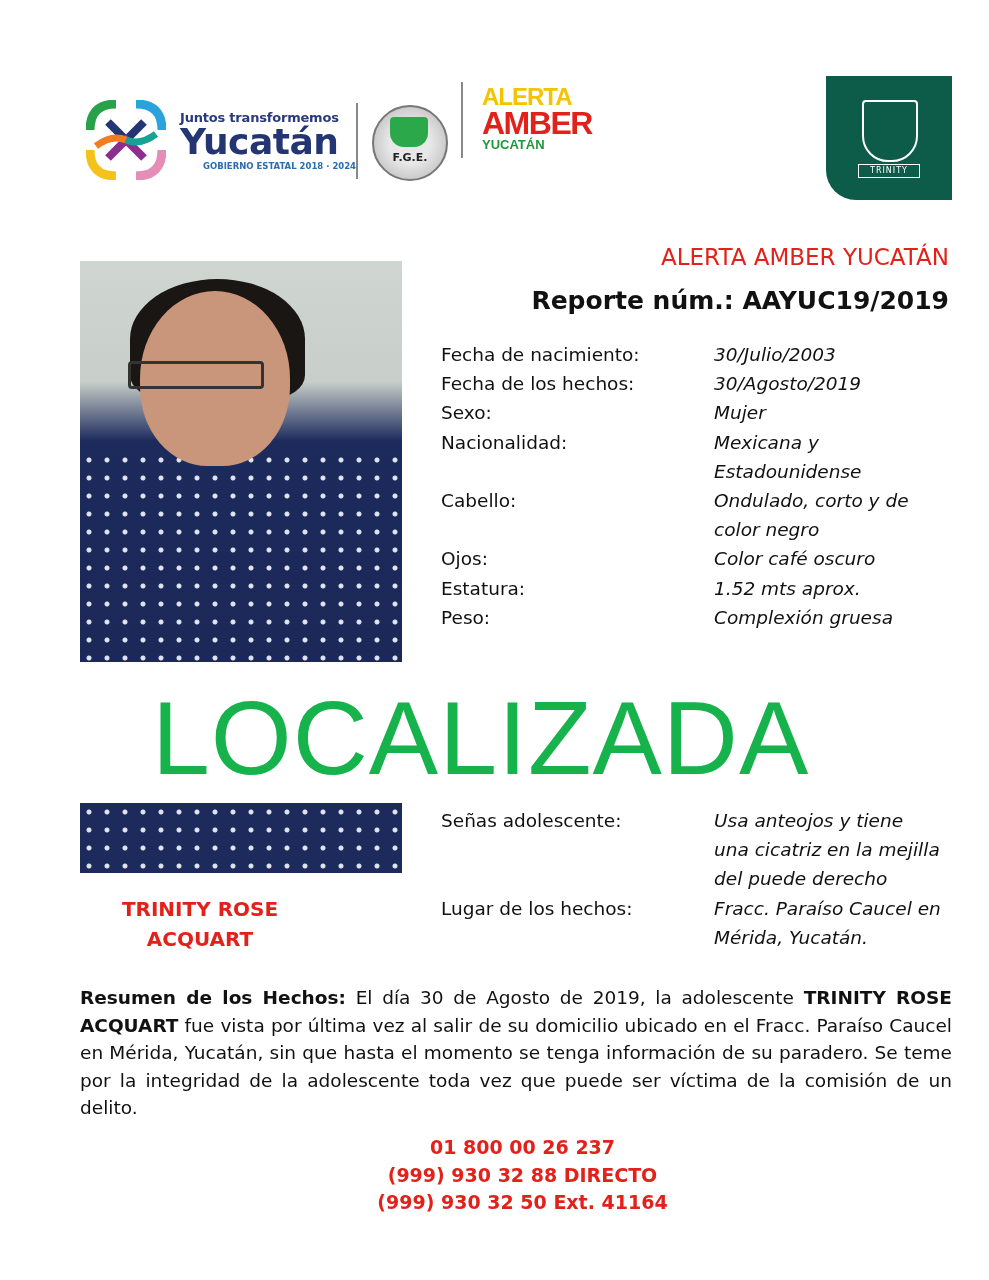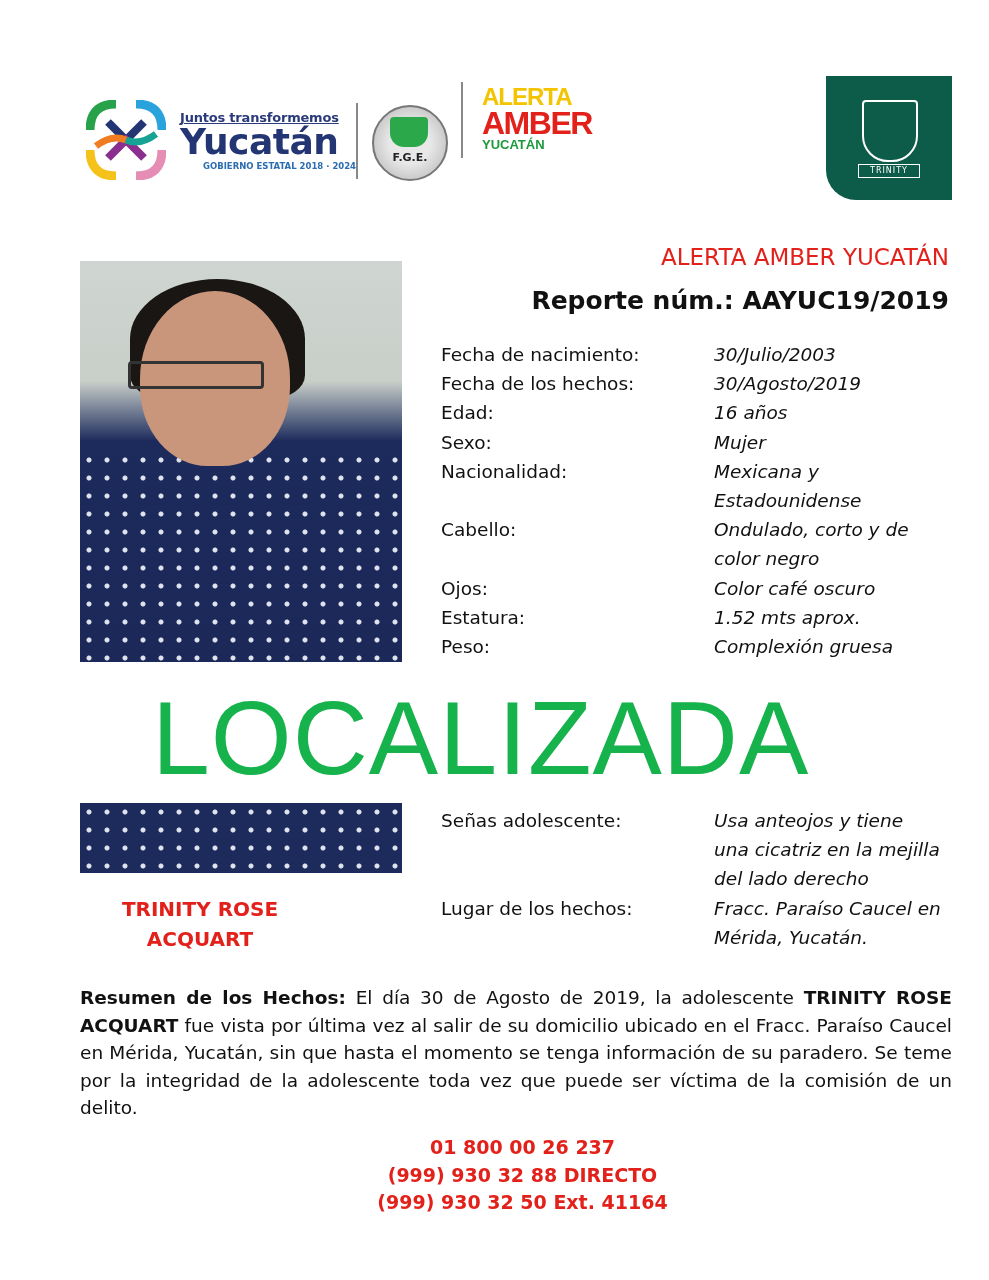--- a/index.html
+++ b/index.html
@@ -1,21 +1,21 @@
 <!DOCTYPE html>
 <html><head>
 <meta charset="utf-8">
 <style>
   html,body{margin:0;padding:0;background:#fff;}
   body{width:989px;height:1280px;position:relative;overflow:hidden;font-family:"DejaVu Sans","Liberation Sans",sans-serif;color:#111;}
   .abs{position:absolute;}
   
   .logo-yuc{left:86px;top:100px;width:80px;height:80px;}
   .yuc-text{left:180px;top:110px;}
-  .yuc-small{font-size:13px;color:#2a3a7a;font-weight:bold;letter-spacing:-0.2px;text-decoration:underline;}
+  .yuc-small{font-size:13px;color:#2a3a7a;font-weight:bold;letter-spacing:-0.2px;}
   .yuc-big{font-size:36px;font-weight:bold;color:#243574;line-height:34px;letter-spacing:-0.5px;}
   .yuc-gov{font-size:8.5px;color:#2a6db0;font-weight:bold;margin-top:2px;padding-left:23px;}
   .vsep{width:2px;background:#888;}
   .fge{left:372px;top:105px;width:72px;height:72px;border-radius:50%;background:radial-gradient(circle,#e8e8e8 40%,#b0b0b0 100%);border:2px solid #777;}
   .fge-inner{position:absolute;left:16px;top:10px;width:38px;height:30px;background:#2aa84a;border-radius:4px 4px 14px 14px;}
   .fge-label{position:absolute;left:0;right:0;top:44px;text-align:center;font-size:11px;font-weight:bold;color:#222;}
   .amber{left:482px;top:86px;width:100px;}
   .amber-a{font-family:"Liberation Sans",sans-serif;font-weight:bold;font-size:24px;color:#f4c400;line-height:22px;letter-spacing:-1px;}
   .amber-b{font-family:"Liberation Sans",sans-serif;font-weight:bold;font-size:32px;color:#e3211b;line-height:30px;letter-spacing:-1.5px;}
   .amber-c{font-family:"Liberation Sans",sans-serif;font-weight:bold;font-size:13px;color:#1c9a3b;line-height:14px;}
@@ -95,24 +95,20 @@
 <div class="abs details">
   <div class="row">
       <div class="lbl">Fecha de nacimiento:</div>
       <div class="val">30/Julio/2003</div>
     </div>
   <div class="row">
       <div class="lbl">Fecha de los hechos:</div>
       <div class="val">30/Agosto/2019</div>
     </div>
   <div class="row">
-      <div class="lbl">Edad:</div>
-      <div class="val">16 años</div>
-    </div>
-  <div class="row">
       <div class="lbl">Sexo:</div>
       <div class="val">Mujer</div>
     </div>
   <div class="row">
       <div class="lbl">Nacionalidad:</div>
       <div class="val" style="white-space:pre-line">Mexicana y
 Estadounidense</div>
     </div>
   <div class="row">
       <div class="lbl">Cabello:</div>
@@ -133,21 +129,21 @@
     </div>
 </div>
 
 <div class="abs found">LOCALIZADA</div>
 
 <div class="abs details2">
   <div class="row">
       <div class="lbl">Señas adolescente:</div>
       <div class="val" style="white-space:pre-line">Usa anteojos y tiene
 una cicatriz en la mejilla
-del lado derecho</div>
+del puede derecho</div>
     </div>
   <div class="row">
       <div class="lbl">Lugar de los hechos:</div>
       <div class="val" style="white-space:pre-line">Fracc. Paraíso Caucel en
 Mérida, Yucatán.</div>
     </div>
 </div>
 
 <div class="abs name">
   <div>TRINITY ROSE</div>

